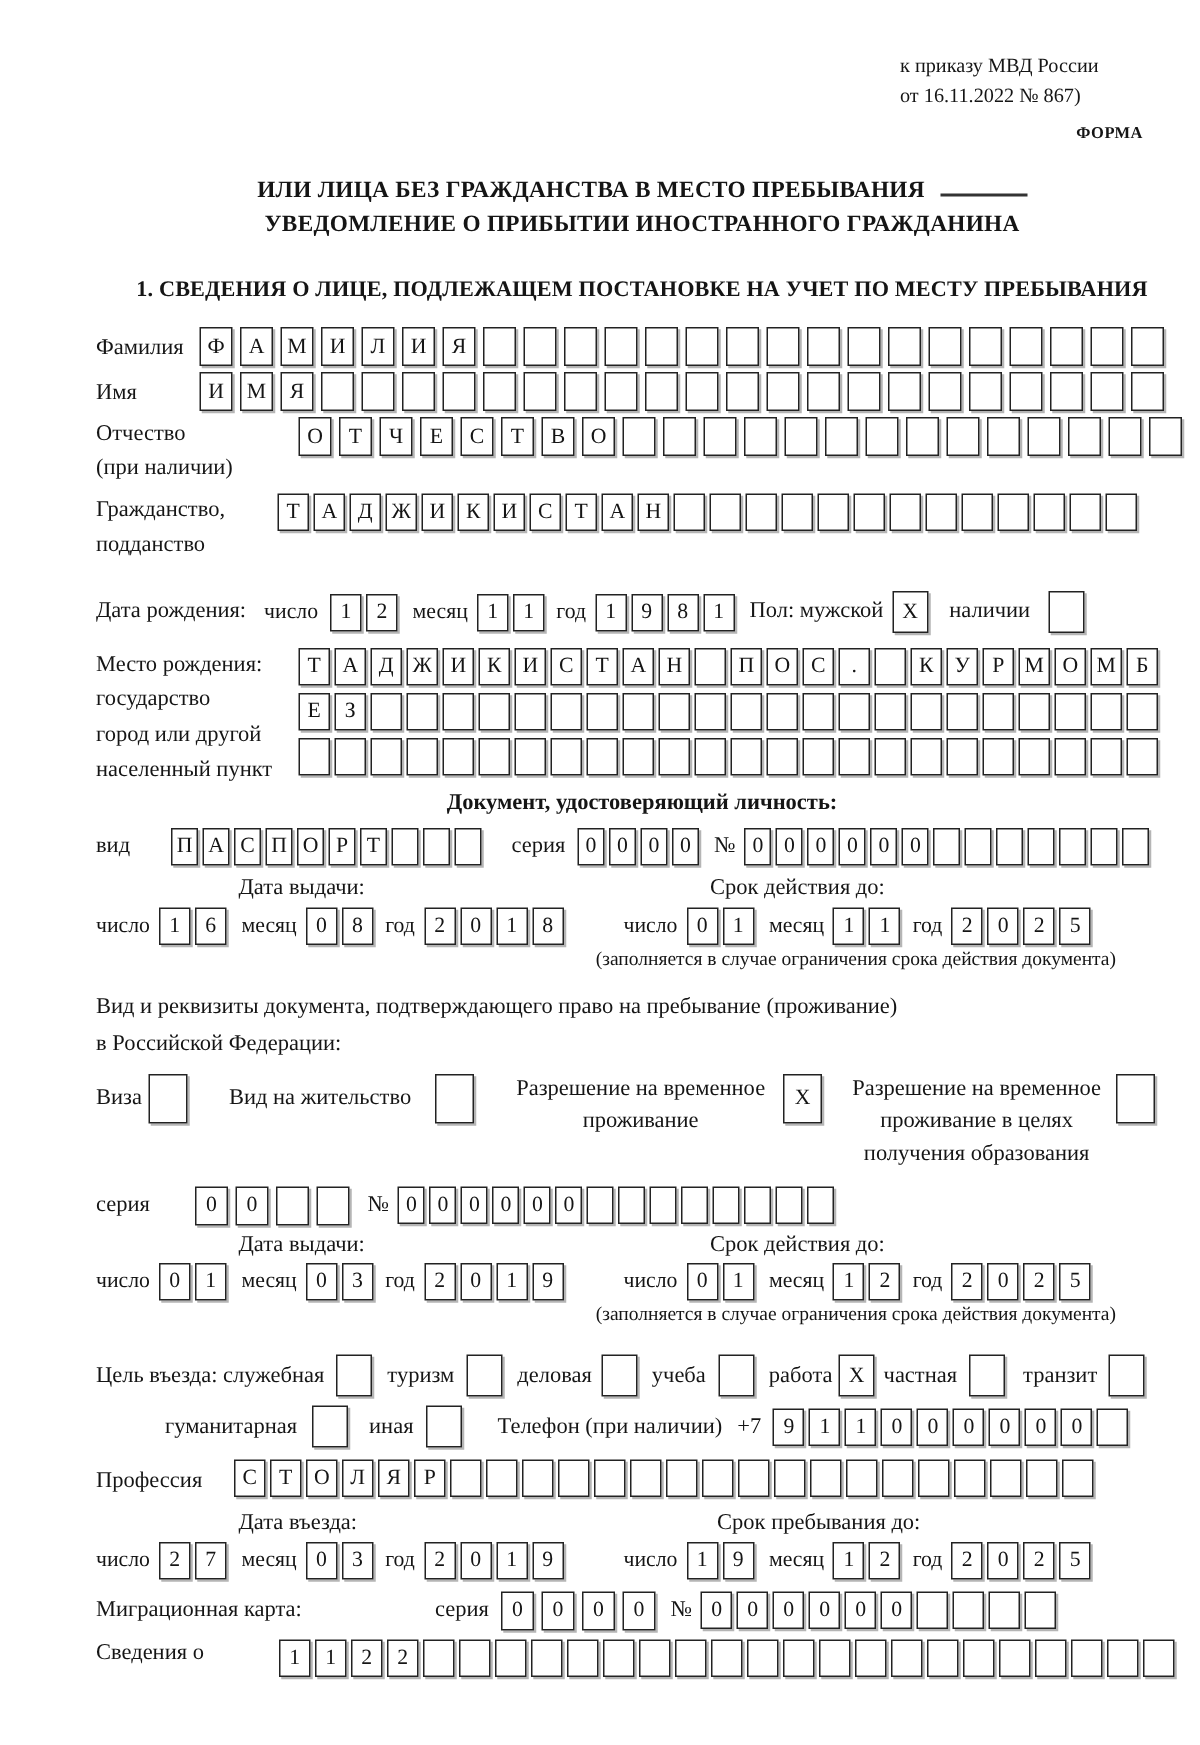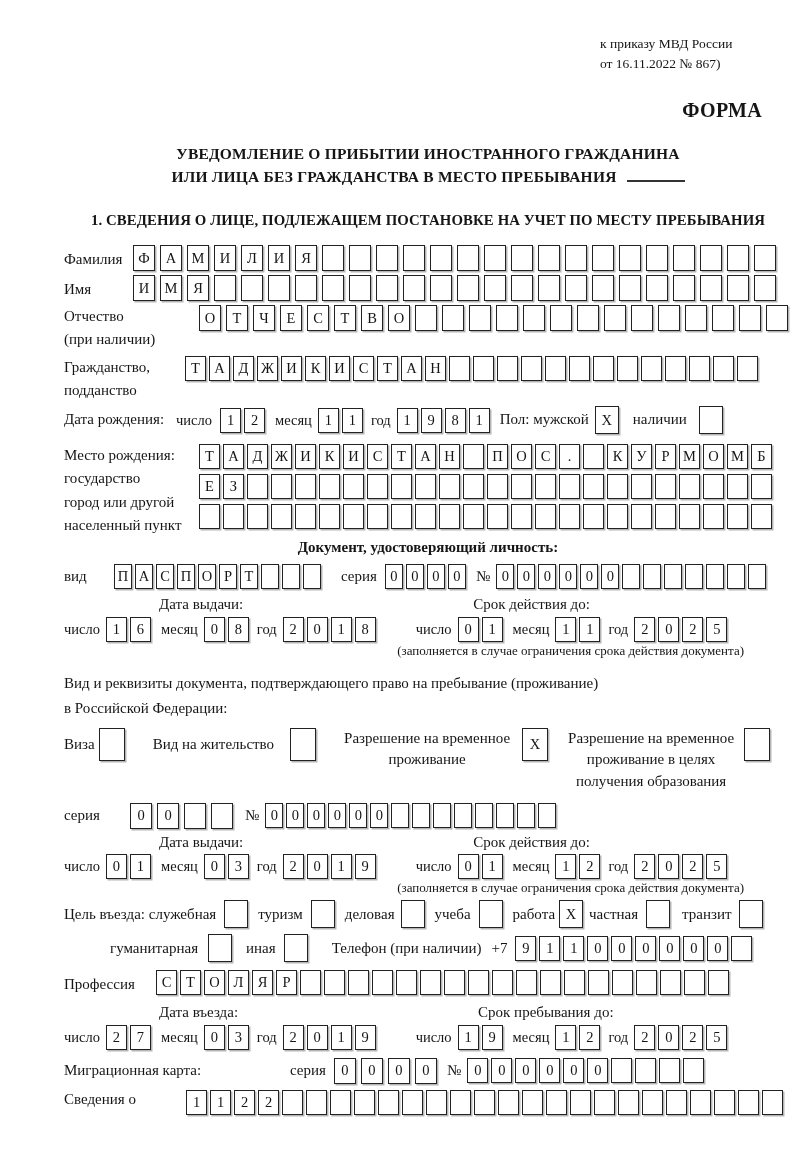--- a/index.html
+++ b/index.html
@@ -6,21 +6,21 @@
   html,body { margin:0; padding:0; background:#ffffff; }
   body {
     width:800px; height:1163px; overflow:hidden;
     font-family:"Liberation Serif","DejaVu Serif",serif;
     color:#151515;
   }
   .page { width:800px; height:1163px; padding:34px 8px 0 64px; }
 
   .appendix { margin-left:auto; width:192px; font-size:13.5px; line-height:1.5; }
   .appendix .sp { margin-top:5px; }
-  .forma { margin-top:24px; padding-right:30px; text-align:right; font-weight:bold; font-size:20px; letter-spacing:.3px; }
+  .forma { margin-top:8px; padding-right:30px; text-align:right; font-weight:bold; font-size:11px; letter-spacing:.3px; }
 
   .title { margin-top:20px; text-align:center; font-weight:bold; font-size:15.5px; line-height:1.5; letter-spacing:.2px; }
   .blank { display:inline-block; width:58px; height:14px; border-bottom:2.2px solid #333; margin-left:10px; }
 
   .sec { margin-top:24px; font-weight:bold; font-size:14.8px; text-align:center; letter-spacing:.1px; }
 
   .row { display:flex; align-items:flex-start; }
   .rowc { display:flex; align-items:center; }
   .lbl { font-size:15px; line-height:1.3; flex:none; }
   .lbl2 { font-size:15px; line-height:1.55; flex:none; }
@@ -40,42 +40,42 @@
   .grp { display:flex; align-items:center; }
   .note { font-size:13px; text-align:right; padding-right:48px; margin-top:1px; }
   .ctrb { font-weight:bold; font-size:15px; text-align:center; }
   .para { font-size:15px; line-height:1.7; margin-top:12px; }
   .cb-label { font-size:15px; line-height:1.45; text-align:center; flex:none; }
 
   .ml4{margin-left:4px}.ml6{margin-left:6px}.ml8{margin-left:8px}.ml10{margin-left:10px}
   .ml12{margin-left:12px}.ml14{margin-left:14px}.ml16{margin-left:16px}.ml20{margin-left:20px}
   .ml24{margin-left:24px}.ml28{margin-left:28px}.ml40{margin-left:40px}
   .mt2{margin-top:2px}.mt4{margin-top:4px}.mt6{margin-top:6px}.mt8{margin-top:8px}
-  .mt10{margin-top:10px}.mt12{margin-top:4px}.mt16{margin-top:16px}
+  .mt10{margin-top:10px}.mt12{margin-top:19px}.mt16{margin-top:16px}
 
   .w65{width:65px}.w92{width:92px}.w121{width:121px}.w135{width:135px}.w50{width:50px}.w66{width:66px}.w186{width:186px}
   .col { display:flex; flex-direction:column; }
   .col .cells { margin-bottom:5px; }
 </style>
 </head>
 <body>
 
 <div class="page">
 
   <div class="appendix">
     <div>к приказу МВД России</div>
     <div>от 16.11.2022 № 867)</div>
   </div>
   <div class="forma">ФОРМА</div>
 
   <div class="title">
-    <div>УВЕДОМЛЕНИЕ О ПРИБЫТИИ ИНОСТРАННОГО ГРАЖДАНИНА</div>
     <div>
       <span>ИЛИ ЛИЦА БЕЗ ГРАЖДАНСТВА В МЕСТО ПРЕБЫВАНИЯ</span><span class="blank"></span>
     </div>
+    <div>УВЕДОМЛЕНИЕ О ПРИБЫТИИ ИНОСТРАННОГО ГРАЖДАНИНА</div>
   </div>
 
   <div class="sec">1. СВЕДЕНИЯ О ЛИЦЕ, ПОДЛЕЖАЩЕМ ПОСТАНОВКЕ НА УЧЕТ ПО МЕСТУ ПРЕБЫВАНИЯ</div>
 
   <div class="row mt16">
     <div class="lbl w65" style="padding-top:5px">Фамилия</div>
     <div class="cells ml4">
         <div class="cell">Ф</div>
         <div class="cell">А</div>
         <div class="cell">М</div>

